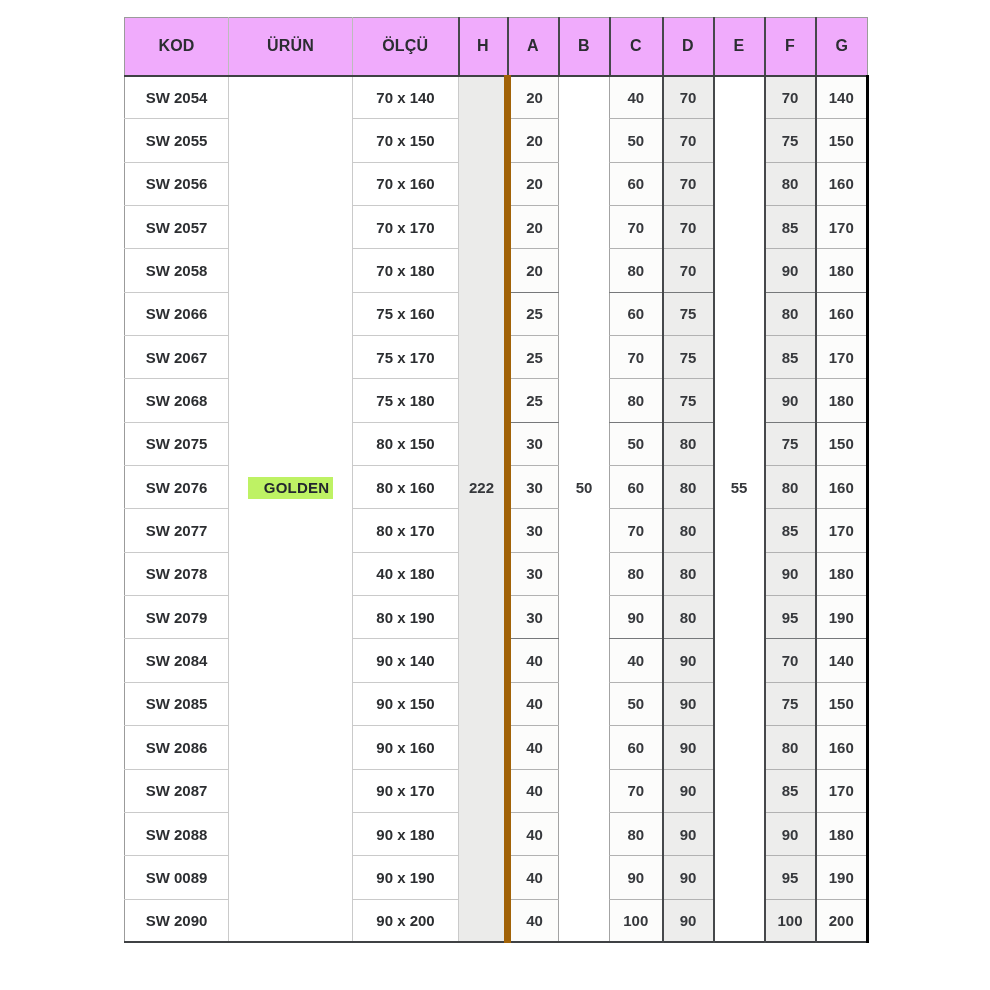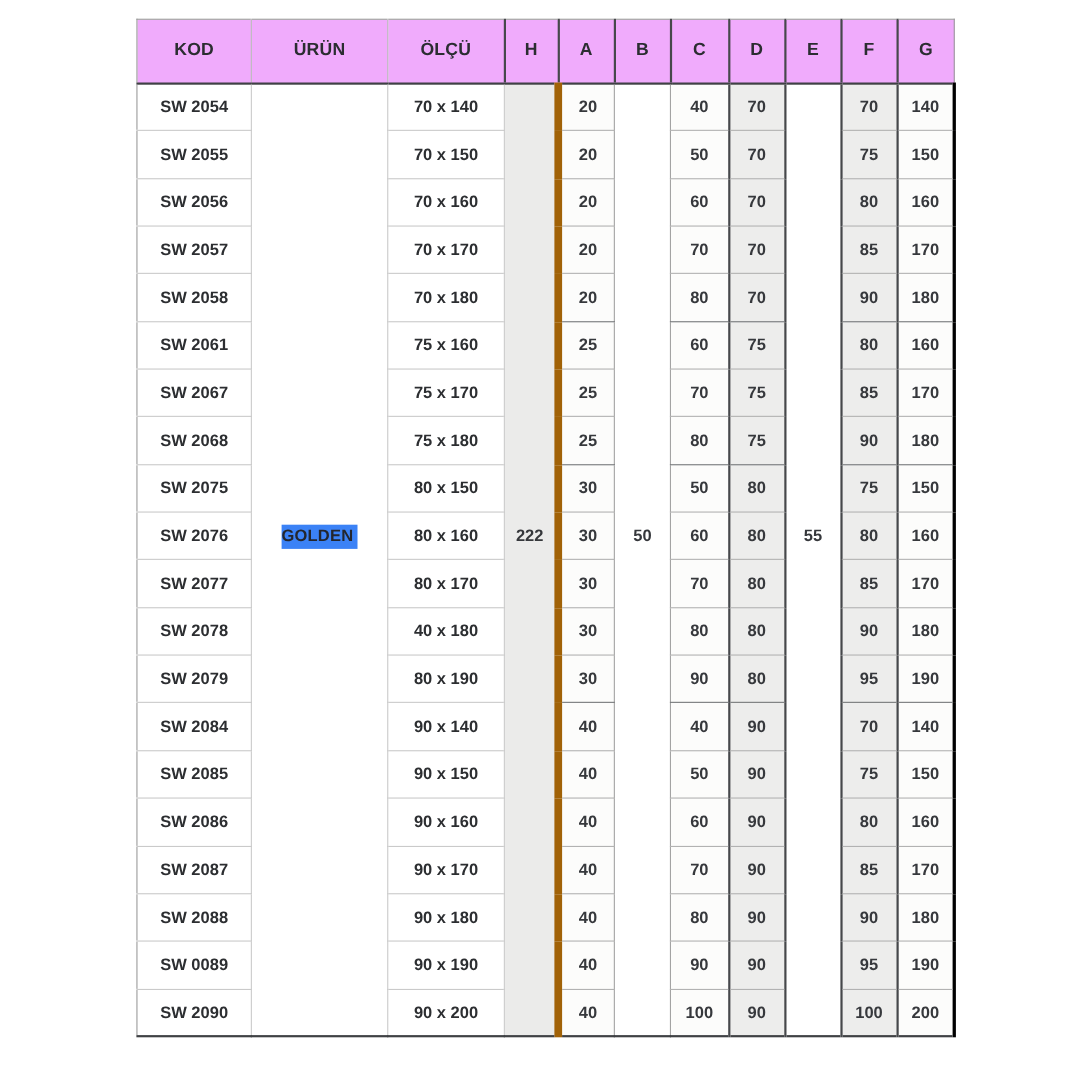--- a/index.html
+++ b/index.html
@@ -85,22 +85,22 @@
   .merged-val {
     display: inline-block;
     transform: translateY(-21px);
     font-weight: 700;
     font-size: 15px;
     color: #35373b;
   }
   .golden-hl {
     display: inline-block;
     transform: translateY(-21px);
-    background: #3b82f6;
-    padding: 2px 4px 3px 0;
+    background: #bef264;
+    padding: 2px 4px 3px 16px;
     font-weight: 700;
     font-size: 15px;
     color: #23262e;
     letter-spacing: 0.2px;
   }
 </style>
 </head>
 <body>
 
 <div class="table-wrap">
@@ -177,21 +177,21 @@
         <tr class="group-end">
           <td class="cell-kod">SW 2058</td>
           <td class="cell-olcu">70 x 180</td>
           <td class="cell-a">20</td>
           <td class="cell-c">80</td>
           <td class="cell-d">70</td>
           <td class="cell-f">90</td>
           <td class="cell-g">180</td>
         </tr>
         <tr>
-          <td class="cell-kod">SW 2061</td>
+          <td class="cell-kod">SW 2066</td>
           <td class="cell-olcu">75 x 160</td>
           <td class="cell-a">25</td>
           <td class="cell-c">60</td>
           <td class="cell-d">75</td>
           <td class="cell-f">80</td>
           <td class="cell-g">160</td>
         </tr>
         <tr>
           <td class="cell-kod">SW 2067</td>
           <td class="cell-olcu">75 x 170</td>

